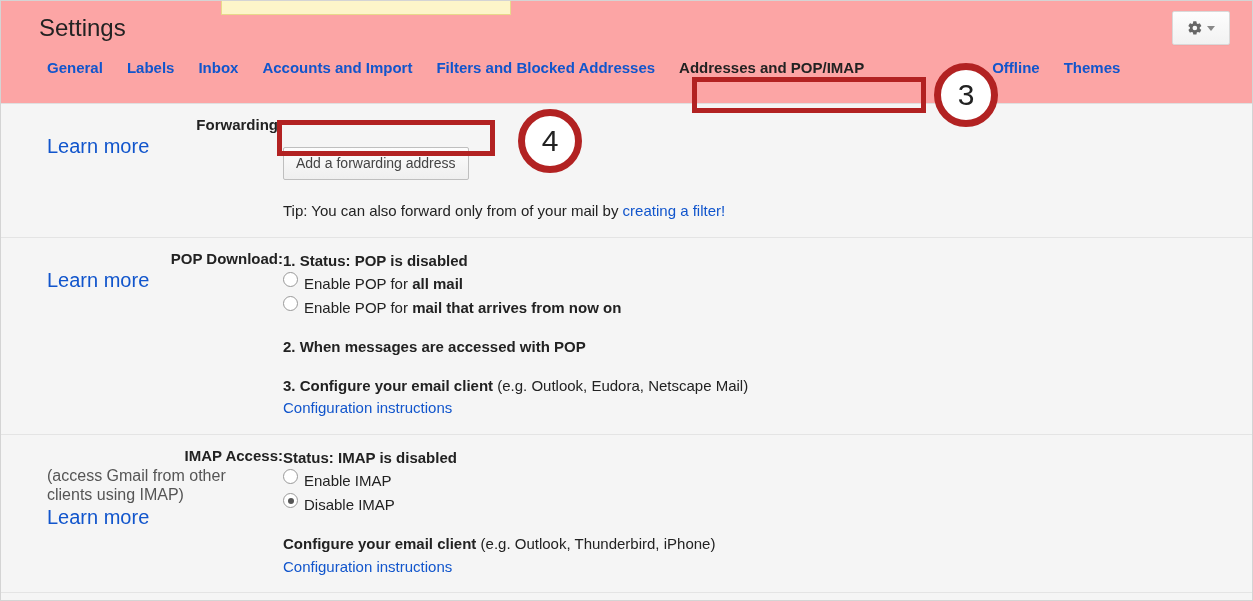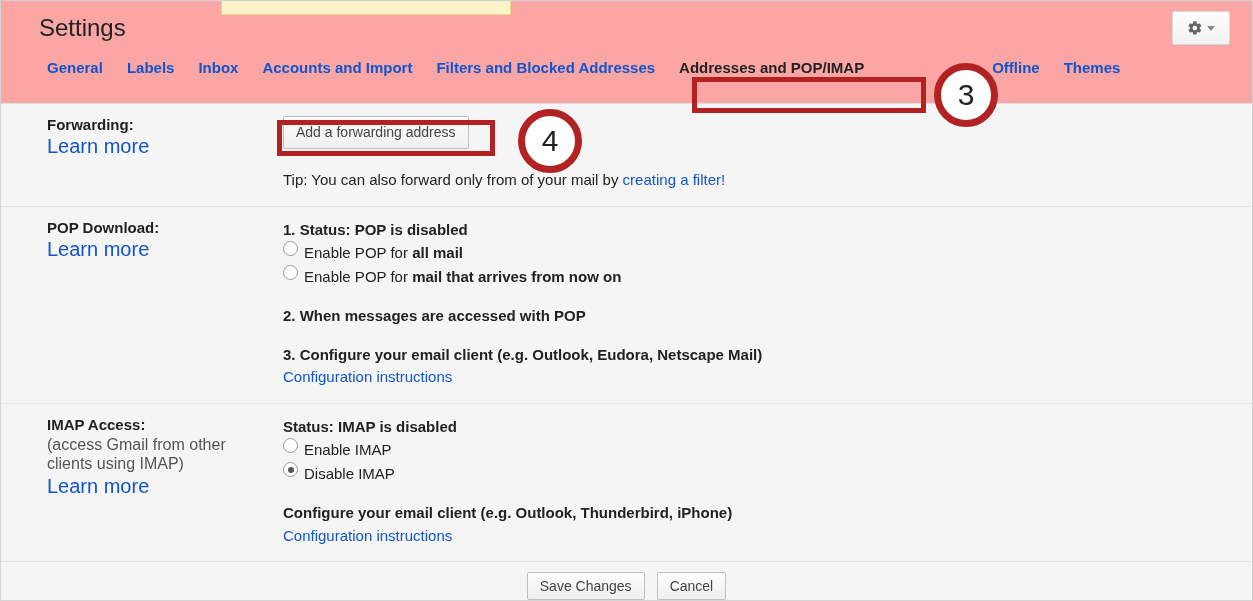--- a/index.html
+++ b/index.html
@@ -84,20 +84,21 @@
     border-bottom: none;
   }
   .label-col {
     width: 236px;
     flex: 0 0 236px;
   }
   .label-title {
     font-weight: bold;
     font-size: 15px;
     color: #222;
+    text-align: right;
   }
   .label-sub {
     font-size: 16px;
     color: #555;
     padding-top: 2px;
     line-height: 1.2;
     padding-right: 24px;
   }
   .learn-more {
     color: #1155cc;
@@ -111,20 +112,21 @@
     line-height: 1.5;
   }
   .btn {
     display: inline-block;
     padding: 5px 12px;
     border: 1px solid #bfbfbf;
     border-radius: 2px;
     background: linear-gradient(#fdfdfd, #efefef);
     font-size: 14px;
     color: #444;
+    margin-top: 31px;
   }
   .tip-row {
     padding-top: 20px;
   }
   .link {
     color: #1155cc;
   }
   .radio-row {
     display: flex;
     align-items: flex-start;
@@ -146,21 +148,21 @@
     content: "";
     width: 6px;
     height: 6px;
     border-radius: 50%;
     background: #555;
   }
   .subhead {
     font-weight: bold;
   }
   .normal {
-    font-weight: bold;
+    font-weight: normal;
   }
   .select-box {
     display: inline-flex;
     align-items: center;
     justify-content: space-between;
     width: 310px;
     height: 24px;
     border: 1px solid #bfbfbf;
     border-radius: 2px;
     background: linear-gradient(#fdfdfd,#efefef);

